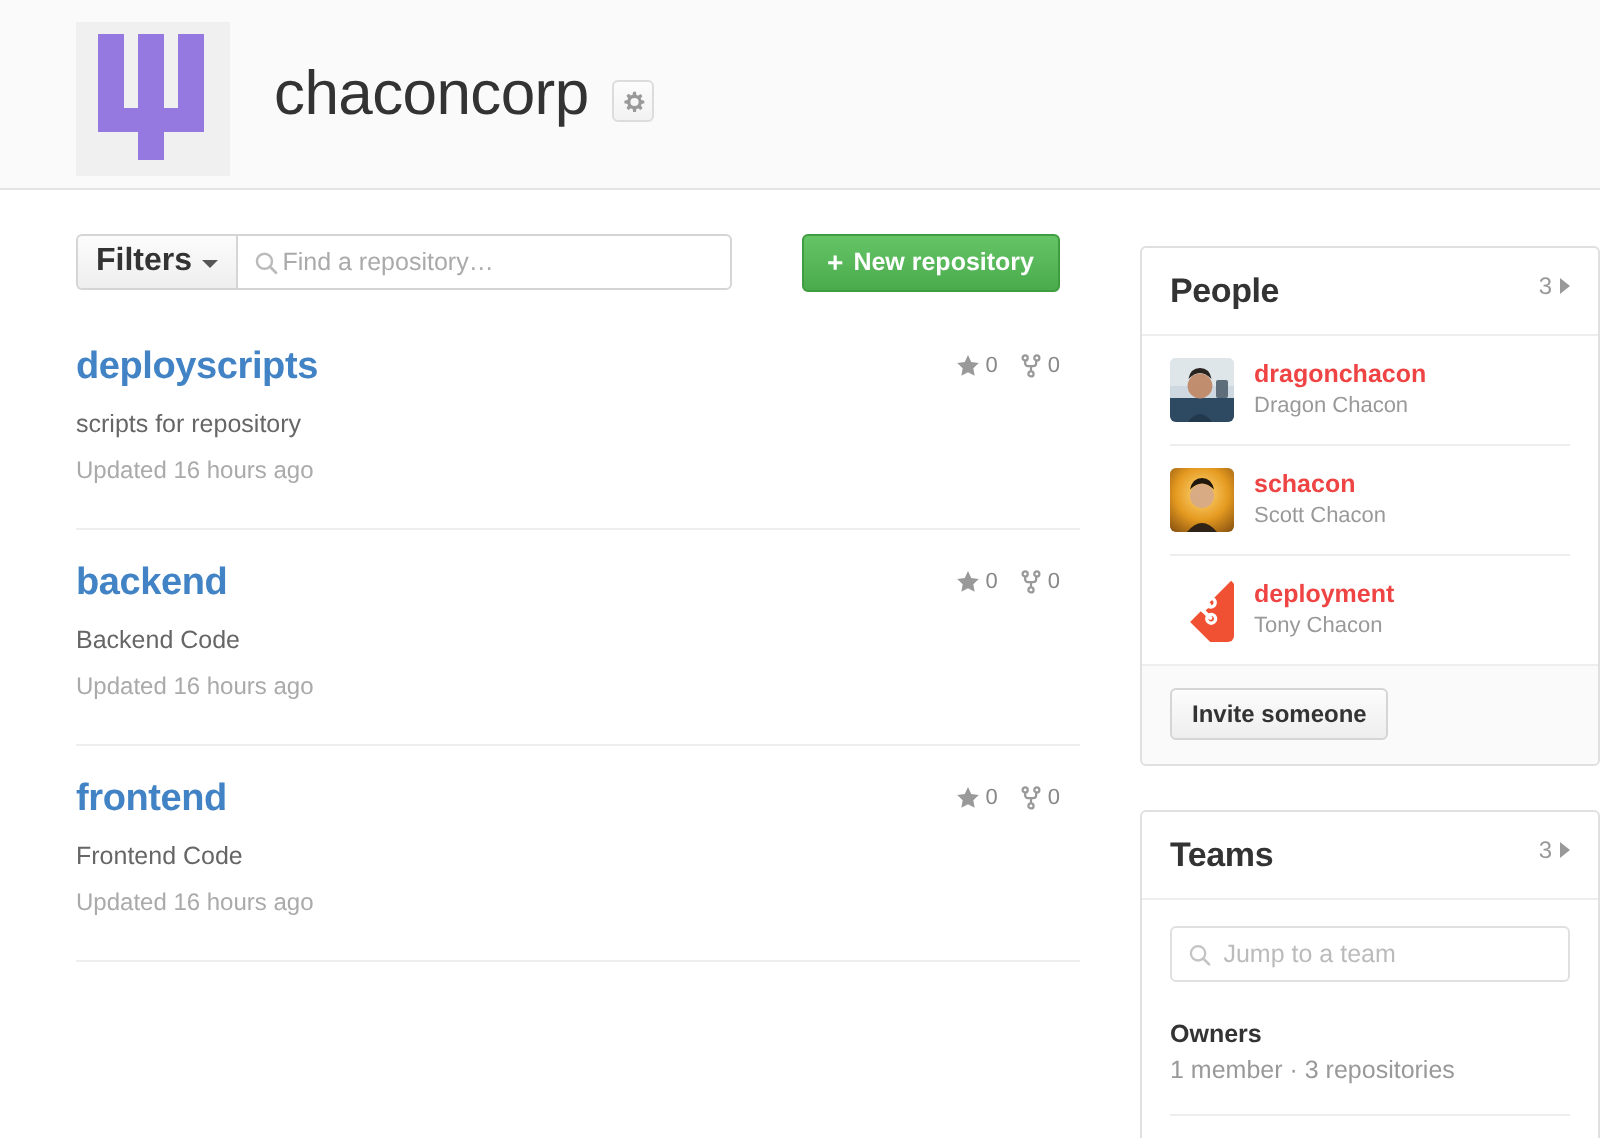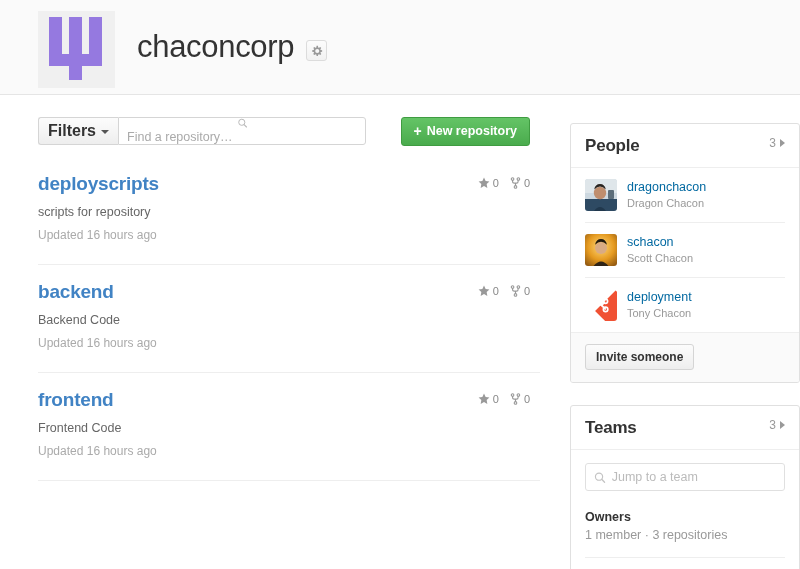--- a/index.html
+++ b/index.html
@@ -108,21 +108,20 @@
   .repo-search {
     height: 28px;
     width: 248px;
     border: 1px solid #d5d5d5;
     border-radius: 0 3px 3px 0;
     background: #fff;
     display: flex;
     align-items: center;
     padding: 0 8px;
     gap: 2px;
-    flex-direction: column;
   }
   .repo-search input {
     border: none;
     outline: none;
     font-size: 12.5px;
     color: #333;
     width: 100%;
     font-family: "Liberation Sans", sans-serif;
     background: transparent;
   }
@@ -259,22 +258,22 @@
   .avatar {
     width: 32px; height: 32px;
     border-radius: 3px;
     flex: 0 0 auto;
     overflow: hidden;
     position: relative;
   }
   .avatar svg { display:block; }
   .person-login {
     font-size: 12.5px;
-    font-weight: normal;
-    color: #0369a1;
+    font-weight: bold;
+    color: #ef4444;
     line-height: 1.35;
   }
   .person-name {
     font-size: 11px;
     color: #999999;
     line-height: 1.35;
   }
 
   
   .team-search {

